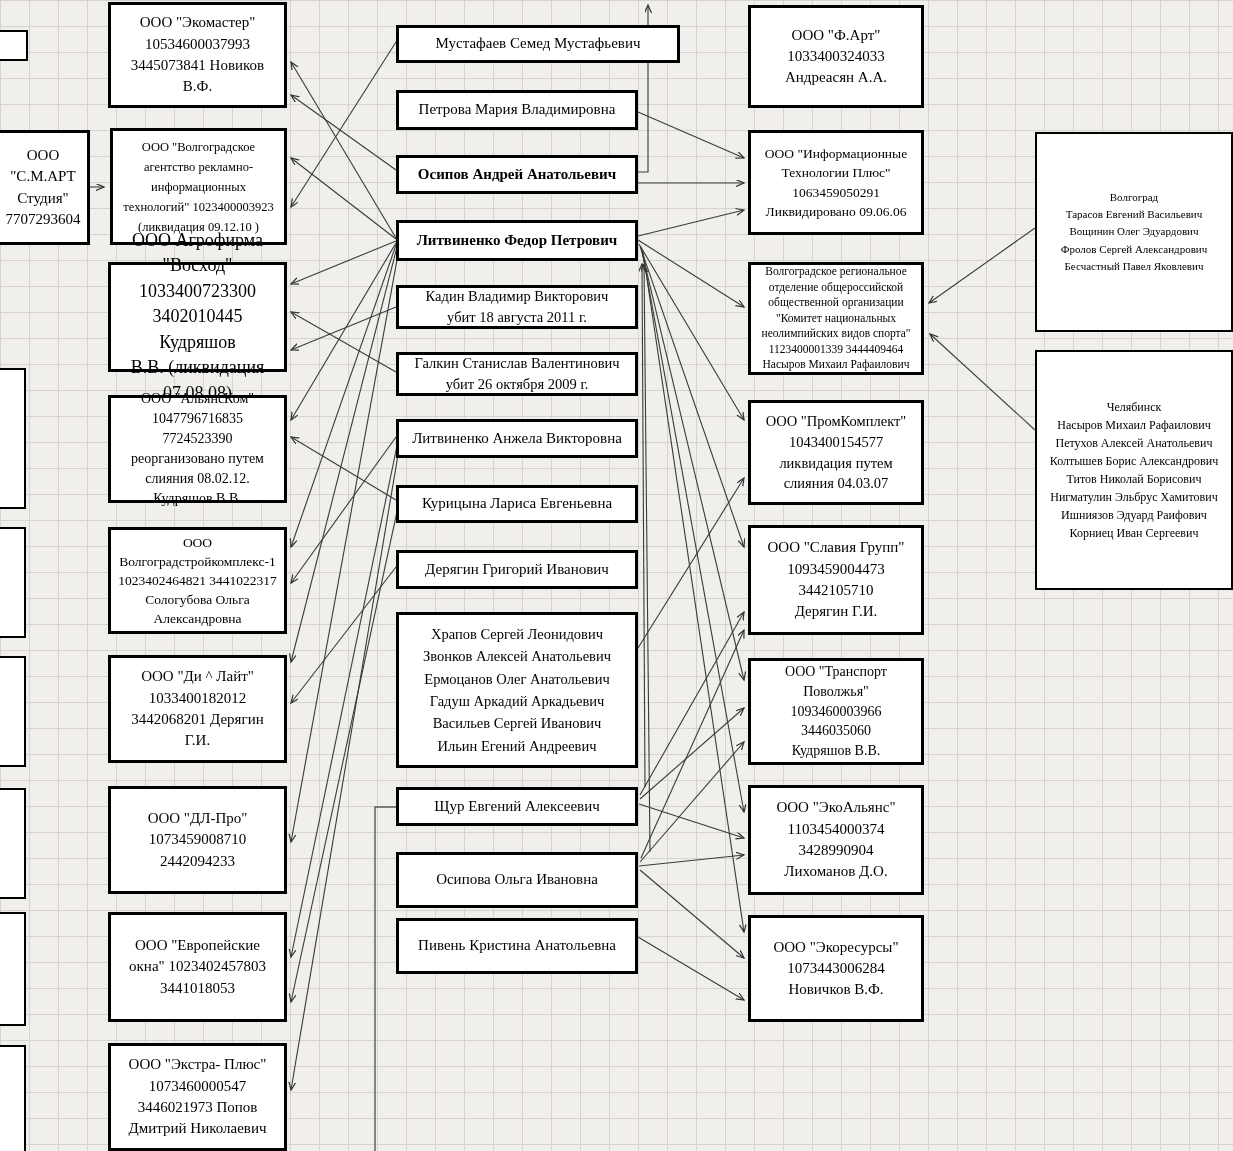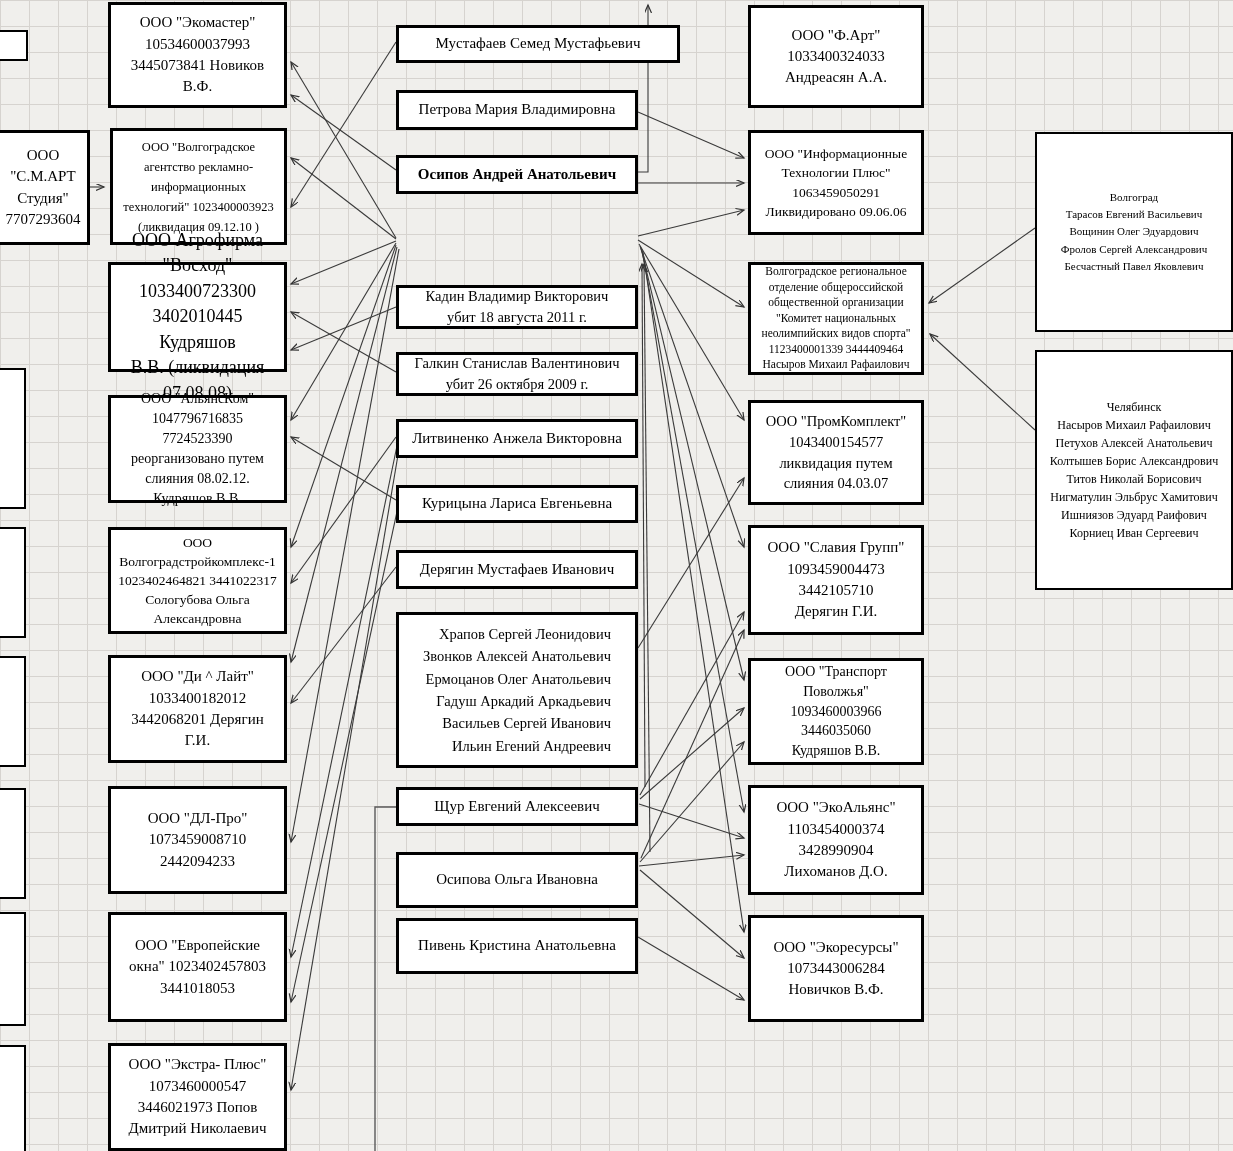--- a/index.html
+++ b/index.html
@@ -44,21 +44,21 @@
   
   #b-mustafaev{left:396px;top:25px;width:284px;height:38px;}
   #b-petrova{left:396px;top:90px;width:242px;height:40px;}
   #b-osipov{left:396px;top:155px;width:242px;height:39px;font-weight:bold;}
   #b-litvinenko{left:396px;top:220px;width:242px;height:41px;font-weight:bold;border-width:3.5px;}
   #b-kadin{left:396px;top:285px;width:242px;height:44px;font-size:14.5px;}
   #b-galkin{left:396px;top:352px;width:242px;height:44px;font-size:14.5px;}
   #b-litvinenkoanzh{left:396px;top:419px;width:242px;height:39px;}
   #b-kuritsyna{left:396px;top:485px;width:242px;height:38px;}
   #b-deryagin{left:396px;top:550px;width:242px;height:39px;}
-  #b-khrapov{left:396px;top:612px;width:242px;height:156px;font-size:14.5px;line-height:1.55;text-align:right;}
+  #b-khrapov{left:396px;top:612px;width:242px;height:156px;font-size:14.5px;line-height:1.55;}
   #b-shchur{left:396px;top:787px;width:242px;height:39px;}
   #b-osipova{left:396px;top:852px;width:242px;height:56px;}
   #b-piven{left:396px;top:918px;width:242px;height:56px;}
 
   
   #b-fart{left:748px;top:5px;width:176px;height:103px;}
   #b-inftech{left:748px;top:130px;width:176px;height:105px;font-size:13.5px;}
   #b-komitet{left:748px;top:262px;width:176px;height:113px;font-size:11.5px;line-height:1.35;}
   #b-promkomplekt{left:748px;top:400px;width:176px;height:105px;font-size:14.5px;}
   #b-slavia{left:748px;top:525px;width:176px;height:110px;}
@@ -176,27 +176,28 @@
 окна" 1023402457803
 3441018053</div>
   <div class="box" id="b-extraplus">ООО "Экстра- Плюс"
 1073460000547
 3446021973 Попов
 Дмитрий Николаевич</div>
 
   <div class="box" id="b-mustafaev">Мустафаев Семед Мустафьевич</div>
   <div class="box" id="b-petrova">Петрова Мария Владимировна</div>
   <div class="box" id="b-osipov">Осипов Андрей Анатольевич</div>
+  <div class="box" id="b-litvinenko">Литвиненко Федор Петрович</div>
   <div class="box" id="b-kadin">Кадин Владимир Викторович
 убит 18 августа 2011 г.</div>
   <div class="box" id="b-galkin">Галкин Станислав Валентинович
 убит 26 октября 2009 г.</div>
   <div class="box" id="b-litvinenkoanzh">Литвиненко Анжела Викторовна</div>
   <div class="box" id="b-kuritsyna">Курицына Лариса Евгеньевна</div>
-  <div class="box" id="b-deryagin">Дерягин Мустафаев Иванович</div>
+  <div class="box" id="b-deryagin">Дерягин Григорий Иванович</div>
   <div class="box" id="b-khrapov">Храпов Сергей Леонидович
 Звонков Алексей Анатольевич
 Ермоцанов Олег Анатольевич
 Гадуш Аркадий Аркадьевич
 Васильев Сергей Иванович
 Ильин Егений Андреевич</div>
   <div class="box" id="b-shchur">Щур Евгений Алексеевич</div>
   <div class="box" id="b-osipova">Осипова Ольга Ивановна</div>
   <div class="box" id="b-piven">Пивень Кристина Анатольевна</div>
 

